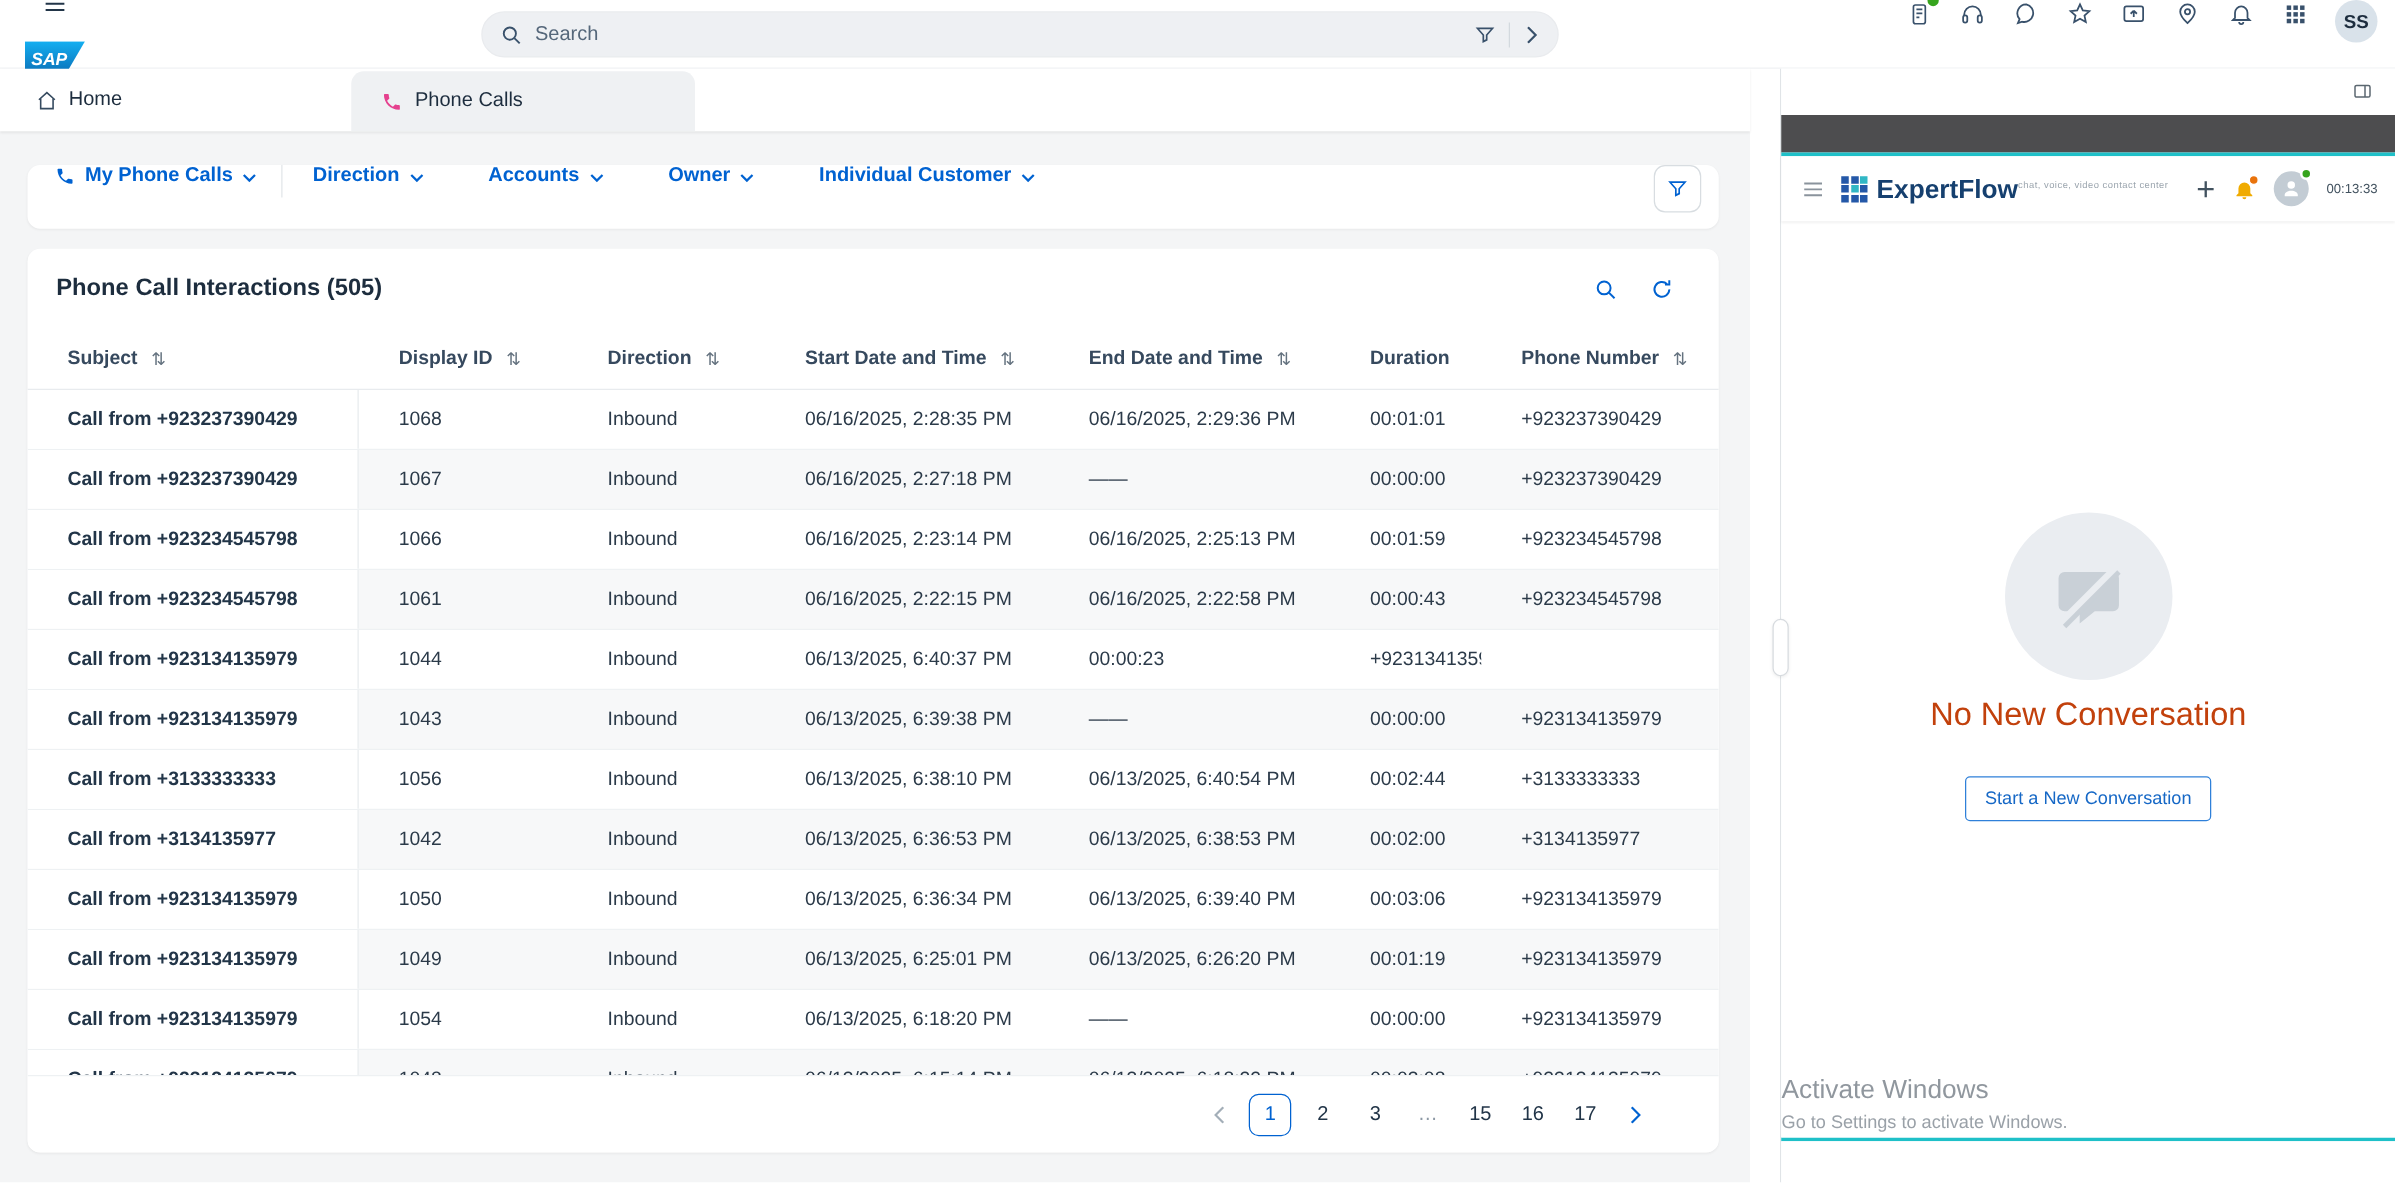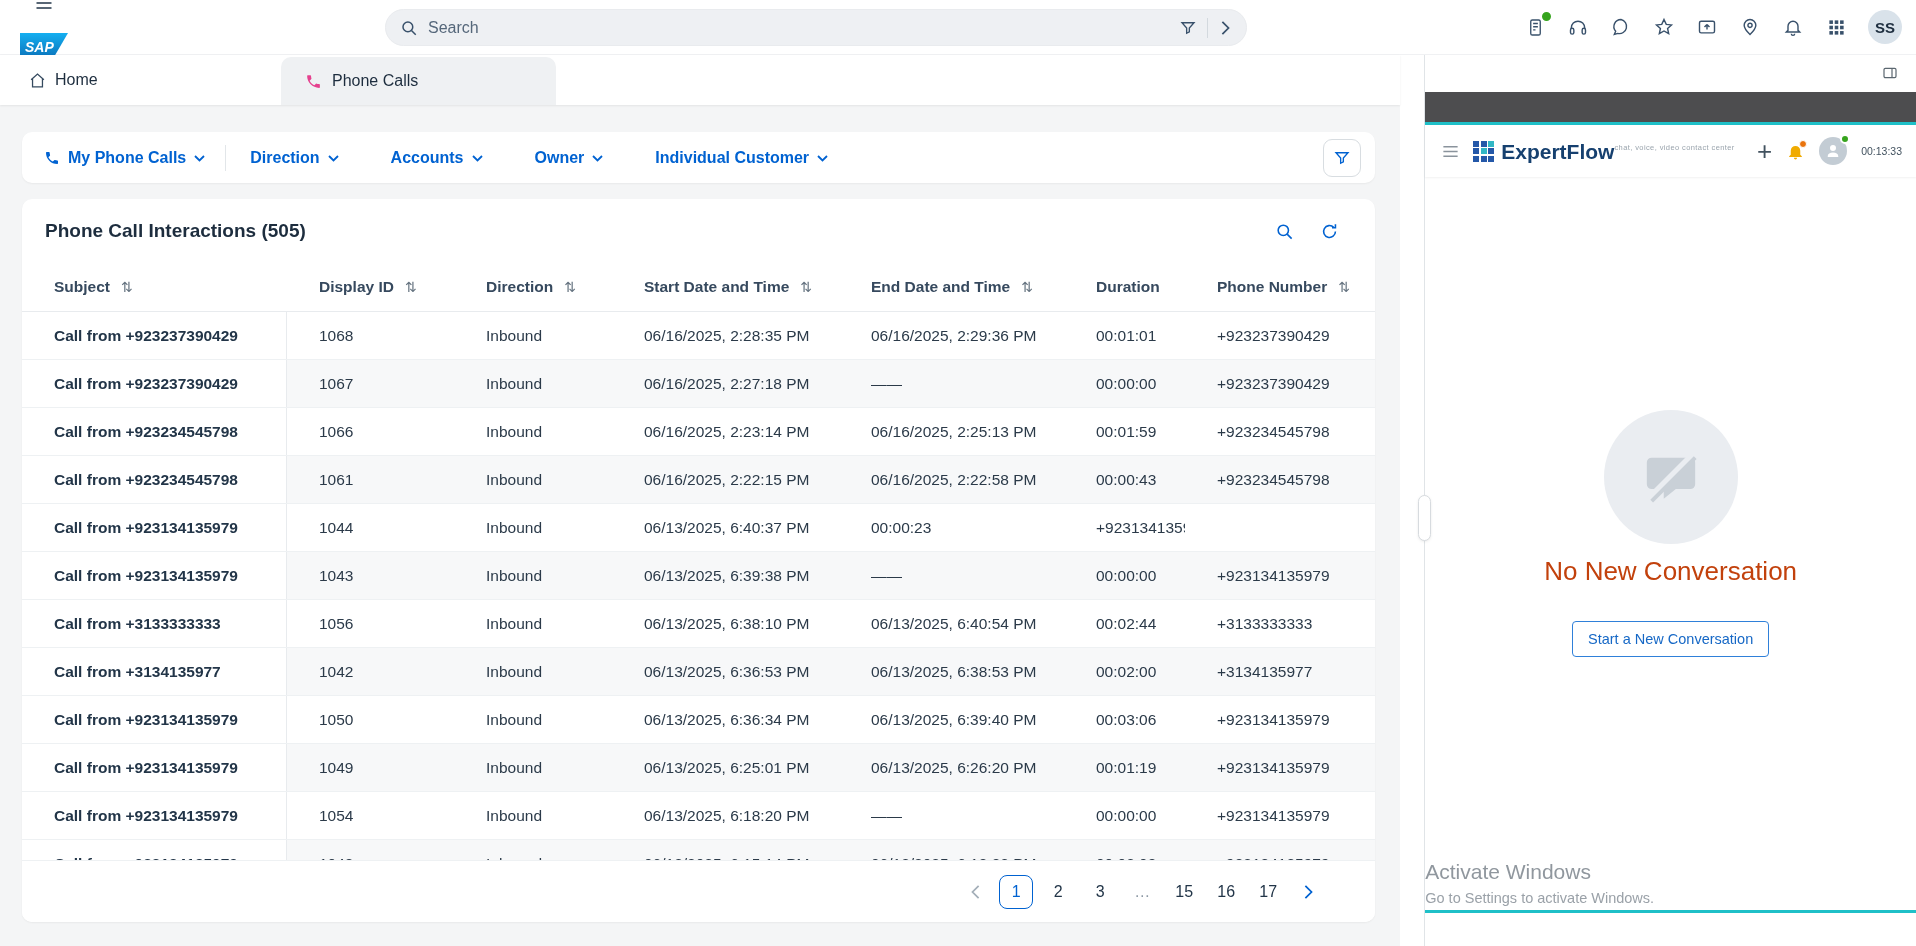--- a/index.html
+++ b/index.html
@@ -13,21 +13,21 @@
   .icon-btn { display: inline-flex; cursor: pointer; color: #223548; }
   .sap-logo { width: 48px; height: 28px; background: linear-gradient(180deg, #14aff1, #0a6cb4);
     clip-path: polygon(0 0, 100% 0, 66% 100%, 0 100%); color: #fff; font-weight: bold; font-style: italic;
     font-size: 14px; display: flex; align-items: center; padding-left: 5px; cursor: pointer; }
   .searchbar { position: absolute; left: 385px; top: 9px; width: 862px; height: 37px; background: #eef0f3;
     border: 1px solid #e9ebee; border-radius: 19px; display: flex; align-items: center; padding: 0 14px; gap: 10px; }
   .searchbar input { flex: 1; border: none; outline: none; background: transparent; font: 16px "Liberation Sans", sans-serif; color: #223548; }
   .searchbar input::placeholder { color: #55677a; }
   .sb-divider { width: 1px; height: 20px; background: #d3d9de; }
   .sb-icon { display: inline-flex; color: #39516b; cursor: pointer; }
-  .tb-right { position: absolute; right: 14px; top: 0; height: 100%; display: flex; align-items: center; gap: 21px; }
+  .tb-right { position: absolute; right: 14px; top: 0; height: 100%; display: flex; gap: 21px; }
   .hd-icon { position: relative; display: inline-flex; width: 22px; height: 22px; align-items: center; justify-content: center;
     color: #39516b; cursor: pointer; }
   .badge-dot { position: absolute; top: -6px; right: -7px; width: 13px; height: 13px; border-radius: 50%;
     background: var(--presence-green, #36a41d); border: 2px solid #fff; }
   .avatar { width: 34px; height: 34px; border-radius: 50%; background: #d9e2ea; color: #1d2d3e; font-weight: bold;
     font-size: 15px; display: flex; align-items: center; justify-content: center; cursor: pointer; }
 
   
   .content-row { display: flex; height: 891px; gap: 24px; }
   .main-col { width: 1418px; display: flex; flex-direction: column; }
@@ -38,21 +38,21 @@
   .home-item { display: flex; align-items: center; gap: 9px; margin-left: 29px; font-size: 16px; color: #1d2d3e; cursor: pointer; }
   .home-item .ic { display: inline-flex; color: #354a5f; }
   .tab-active { position: absolute; left: 281px; top: 2px; height: 48px; width: 275px; background: #eff1f3;
     border-radius: 10px 10px 0 0; display: flex; align-items: center; gap: 10px; padding-left: 24px;
     font-size: 16px; color: #1d2d3e; cursor: pointer; }
   .tab-active .ic { display: inline-flex; color: var(--tab-phone-icon, #e5418e); }
 
   .page-area { flex: 1; background: #f4f5f6; padding: 27px 25px 0 22px; overflow: hidden; }
 
   
-  .filter-card { height: 51px; background: #fff; border-radius: 10px; display: flex; align-items: center;
+  .filter-card { height: 51px; background: #fff; border-radius: 10px; display: flex; align-items: flex-start;
     padding: 0 14px 0 22px; box-shadow: 0 1px 2px rgba(0,0,0,.05); }
   .f-item { display: flex; align-items: center; gap: 8px; color: var(--accent-blue, #0062d1);
     font-size: 16px; font-weight: 600; cursor: pointer; margin-right: 52px; white-space: nowrap; }
   .f-item.primary { font-weight: 700; margin-right: 0; }
   .f-item .ic { display: inline-flex; }
   .chev { display: inline-flex; margin-top: 2px; }
   .v-sep { width: 1px; height: 26px; background: #e2e6e9; margin: 0 24px 0 20px; }
   .funnel-btn { margin-left: auto; width: 38px; height: 38px; border: 1px solid #d8dde1; border-radius: 9px;
     background: #fff; display: flex; align-items: center; justify-content: center; cursor: pointer;
     color: var(--accent-blue, #0062d1); }

